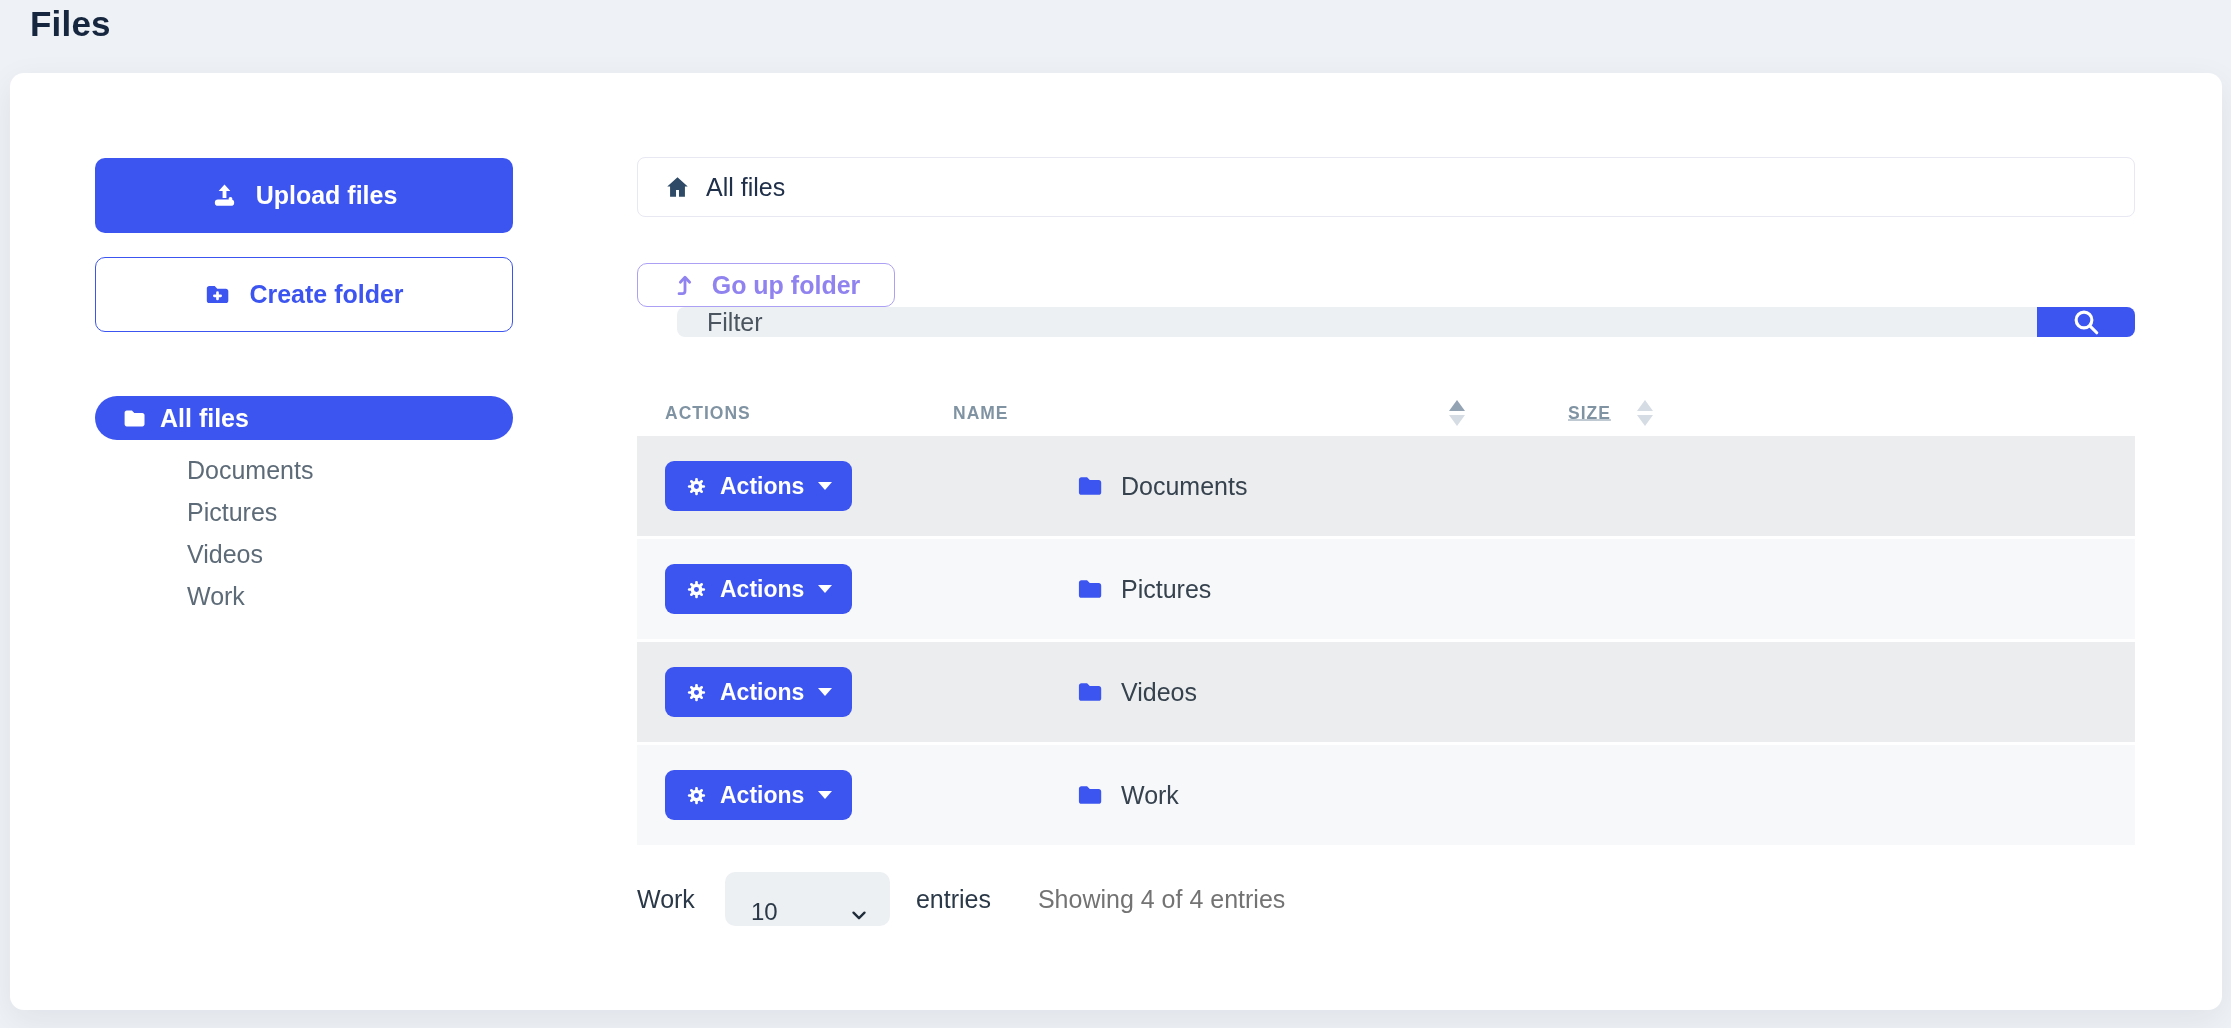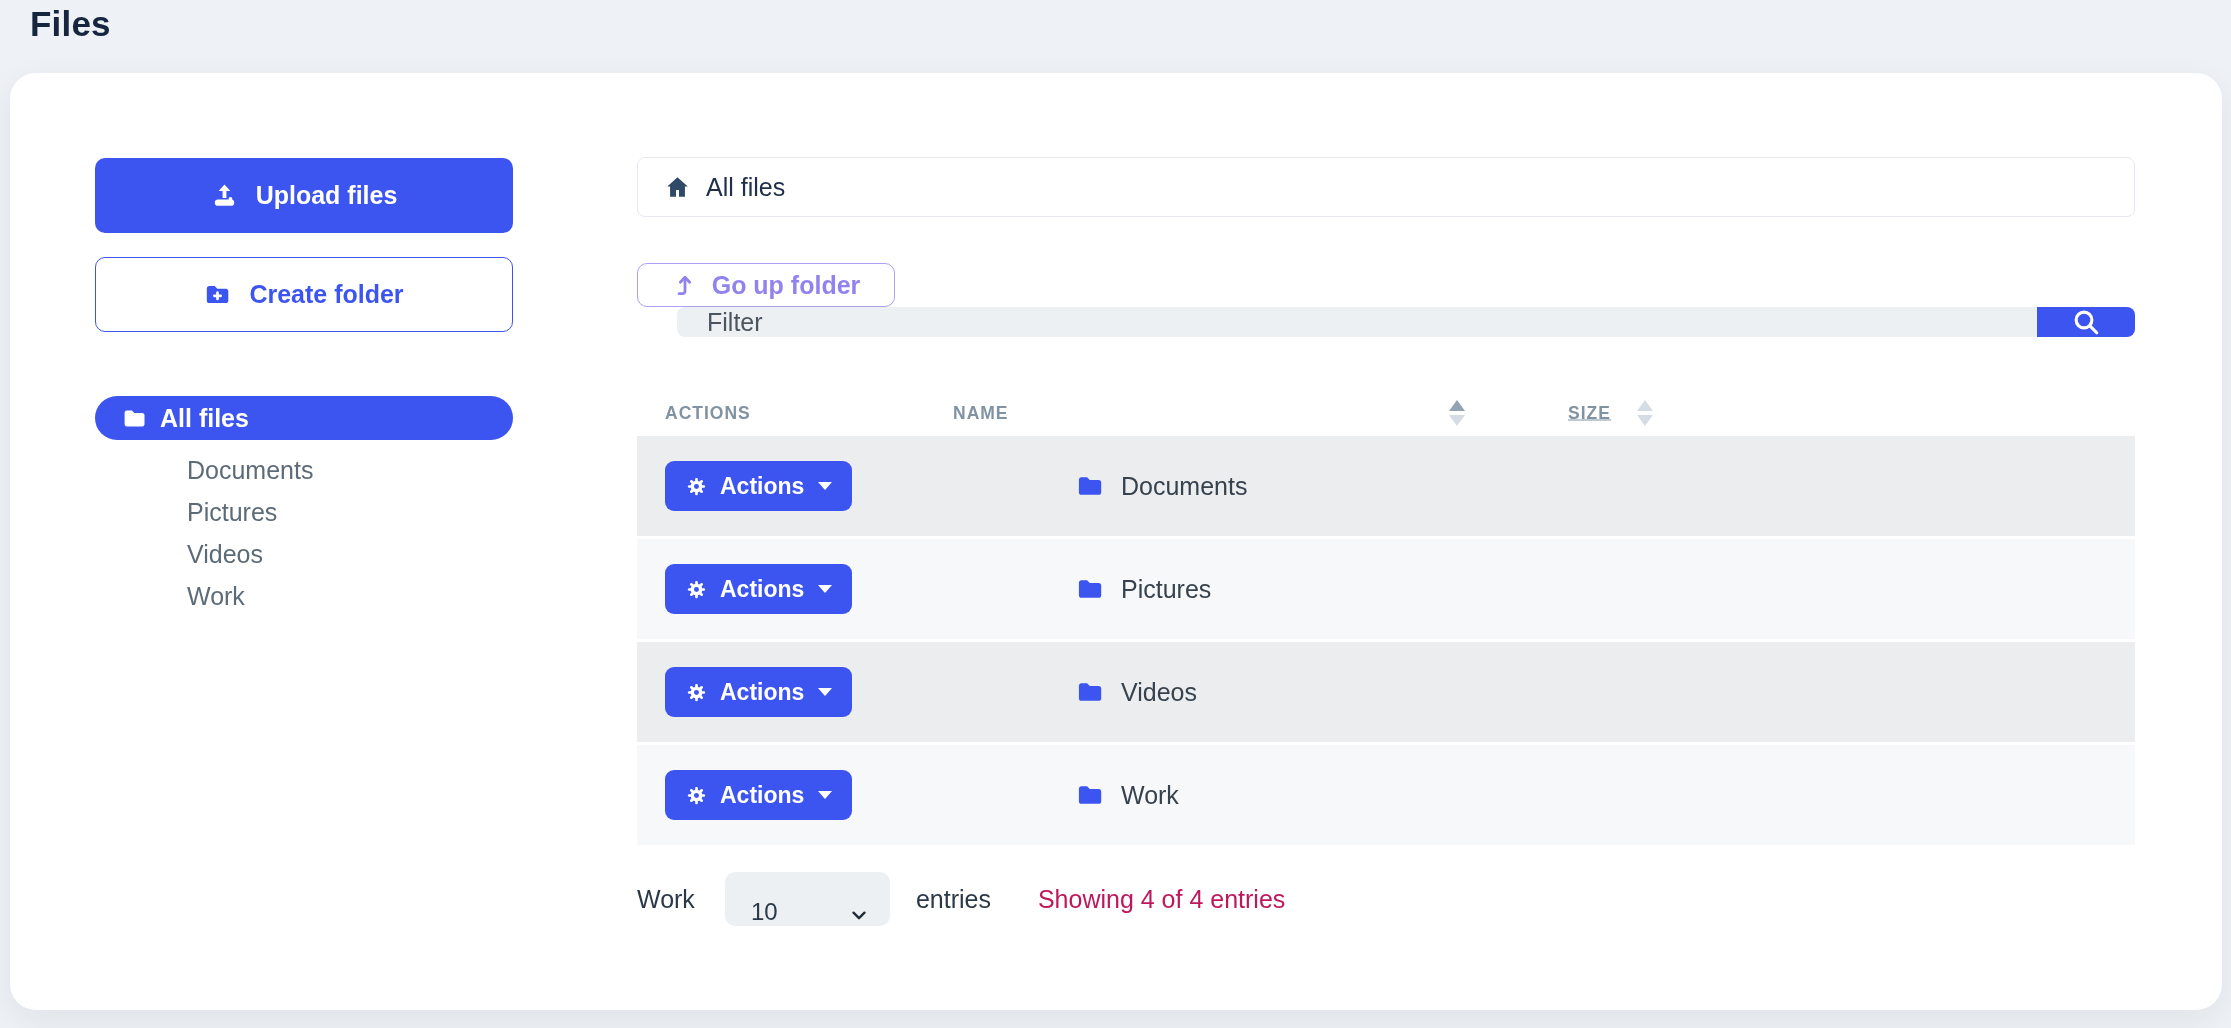--- a/index.html
+++ b/index.html
@@ -3,21 +3,21 @@
 <meta charset="utf-8">
 <style>
   * { margin:0; padding:0; box-sizing:border-box; }
   html,body { background:#eef1f5; }
   body { font-family:"Liberation Sans", sans-serif; }
   .viewport { position:relative; width:2231px; height:1028px; background:#eef1f5; overflow:hidden; }
 
   .page-title { position:absolute; left:30px; top:4px; font-size:35px; font-weight:600; color:#15263e; letter-spacing:.2px; }
 
   .card { position:absolute; left:10px; top:73px; width:2212px; height:937px; background:#ffffff;
-          border-radius:26px; box-shadow:0 10px 34px rgba(24,52,91,0.07); }
+          border-radius:14px; box-shadow:0 10px 34px rgba(24,52,91,0.07); }
 
   
   .sidebar { position:absolute; left:85px; top:85px; width:418px; }
   .btn-big { width:100%; height:75px; border-radius:10px; display:flex; align-items:center; justify-content:center;
              gap:18px; font-size:25px; font-weight:700; cursor:pointer; font-family:inherit; }
   .btn-upload { background:#3d55f0; color:#ffffff; border:none; }
   .btn-create { background:#ffffff; color:#3d55f0; border:1.5px solid #3d55f0; margin-top:24px; }
   .tree { margin-top:64px; }
   .tree-root { height:44px; border-radius:22px; background:#3d55f0; color:#ffffff; display:flex; align-items:center;
                padding-left:27px; gap:13px; font-size:25px; font-weight:600; cursor:pointer; }
@@ -64,21 +64,21 @@
                 border-top:8px solid #ffffff; margin-left:2px; }
   .cell-name { position:absolute; left:439px; top:0; height:100%; display:flex; align-items:center; gap:17px;
                font-size:25px; color:#36424e; cursor:pointer; }
   .cell-size { position:absolute; left:884px; top:0; height:100%; display:flex; align-items:center; font-size:25px; color:#36424e; }
 
   
   .tfoot { margin-top:26px; height:56px; display:flex; align-items:center; position:relative; font-size:25px; color:#2a3847; }
   .select-box { margin-left:30px; width:165px; height:54px; background:#edf0f3; border-radius:10px; display:flex;
                 align-items:flex-end; justify-content:space-between; padding:0 20px 0 26px; font-size:24px; cursor:pointer; }
   .entries-label { margin-left:26px; }
-  .summary { margin-left:47px; color:#be185d; }
+  .summary { margin-left:47px; color:#737373; }
   .pagination { position:absolute; right:42px; top:0; height:56px; display:flex; align-items:center; gap:40px;
                 font-size:25px; }
   .pg { color:#c3cbd5; cursor:pointer; }
   .pg.active { width:50px; height:52px; background:#f5317f; color:#ffffff; border-radius:12px; display:flex;
                align-items:center; justify-content:center; font-size:24px; }
 
   svg { flex-shrink:0; display:block; }
 </style>
 </head>
 <body>

